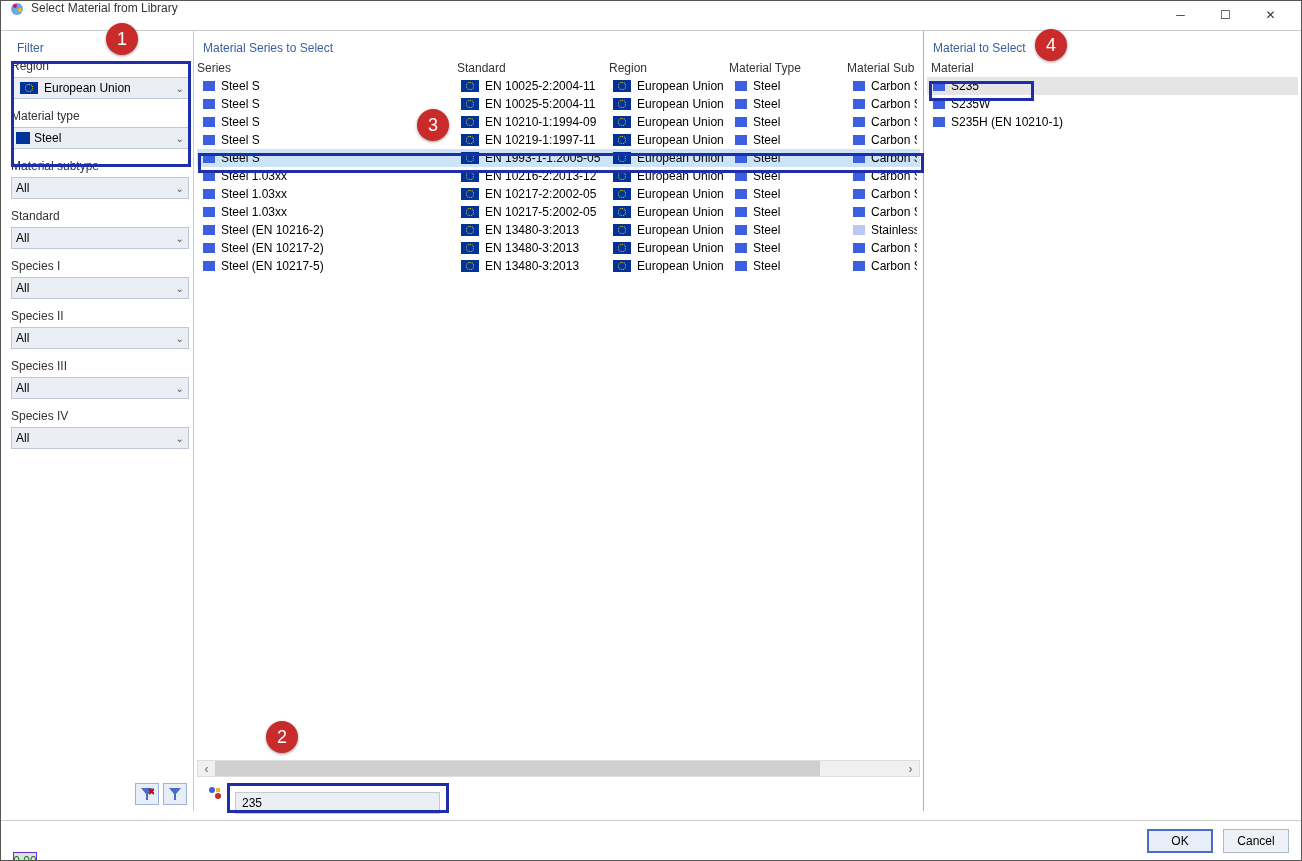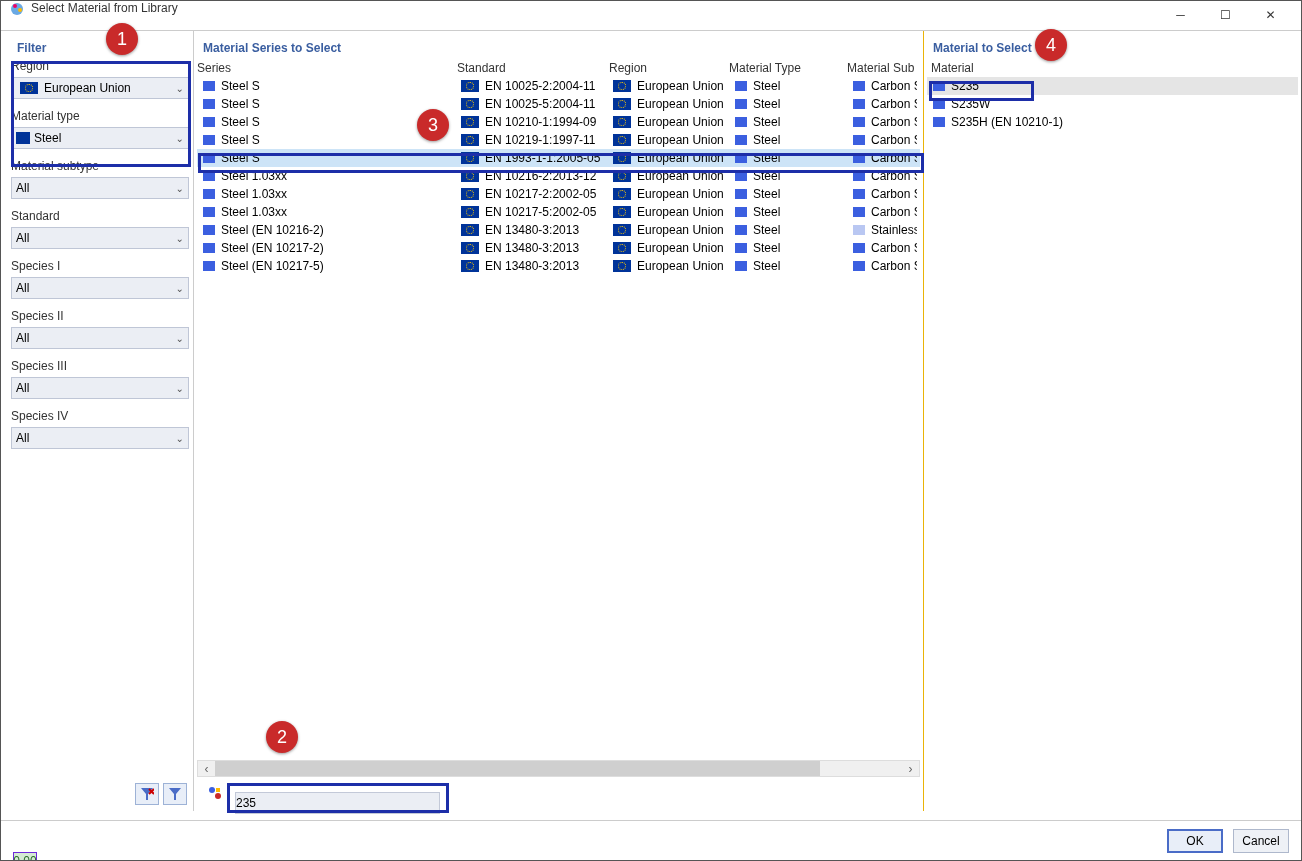--- a/index.html
+++ b/index.html
@@ -3,21 +3,21 @@
 <meta charset="utf-8">
 <style>
 * { margin:0; padding:0; box-sizing:border-box; font-family:"Segoe UI",Tahoma,sans-serif; font-size:12px; }
 body { background:#fff; width:1302px; height:861px; position:relative; border:1px solid #555; }
 .titlebar { height:30px; display:flex; align-items:flex-start; padding:0 8px; border-bottom:1px solid #ccc; background:#fff; }
 .titlebar .icon { width:16px; height:16px; margin-right:6px; display:inline-flex; align-items:center; justify-content:center;}
 .titlebar .title { flex:1; color:#333; }
 .titlebar .winbtns { display:flex; }
 .titlebar .winbtn { width:45px; height:28px; display:flex; align-items:center; justify-content:center; color:#333; cursor:default; }
 .main { display:flex; height:780px; }
-.panel-header { font-weight:700; color:#3a5ea0; padding:4px 6px; font-size:12px; }
+.panel-header { font-weight:400; color:#3a5ea0; padding:4px 6px; font-size:12px; }
 .left { width:193px; border-right:1px solid #ccc; padding:6px 4px 6px 10px; position:relative; }
 .filter-group { margin-bottom:10px; }
 .filter-label { color:#333; margin-bottom:4px; display:block; }
 .combo { height:22px; background:#ebeef4; border:1px solid #bfc6d6; display:flex; align-items:center; padding:0 4px; position:relative; }
 .combo .swatch { width:14px; height:12px; background:#003399; margin-right:4px; display:inline-block; }
 .combo .euflag { width:18px; height:12px; background:#003399; margin-right:6px; display:inline-block; position:relative;}
 .combo .arrow { margin-left:auto; color:#555; font-size:10px; }
 .left-footer { position:absolute; bottom:6px; right:6px; display:flex; gap:4px; }
 .iconbtn { width:24px; height:22px; border:1px solid #9db2d6; background:#e8eef8; display:flex; align-items:center; justify-content:center; }
 .center { width:730px; border-right:1px solid #eab308; padding:6px 3px 6px 3px; display:flex; flex-direction:column; position:relative;}
@@ -34,30 +34,30 @@
 .c-series{width:260px;}
 .c-std{width:152px;}
 .c-reg{width:120px;}
 .c-mt{width:118px;}
 .c-sub{width:70px;}
 .hscroll { height:17px; background:#f0f0f0; border:1px solid #ddd; display:flex; align-items:center; margin-top:4px;}
 .hscroll .sbtn{width:17px;height:15px;display:flex;align-items:center;justify-content:center;color:#666;}
 .hscroll .track{flex:1;height:15px;position:relative;background:#f0f0f0;}
 .hscroll .thumb{position:absolute;left:0;top:0;height:15px;width:88%;background:#cfcfcf;}
 .center-footer { height:28px; display:flex; align-items:center; gap:8px; padding:3px 6px 0 6px; }
-.searchbox { flex:0 0 205px; height:22px; background:#ebeef4; border:1px solid #c3c9d8; padding:0 0; display:flex; align-items:center;margin-top:21px;}
+.searchbox { flex:0 0 205px; height:22px; background:#ebeef4; border:1px solid #c3c9d8; padding:0 6px; display:flex; align-items:center;margin-top:21px;}
 .right { flex:1; padding:6px 3px; }
 .right .tr{height:18px;}
 .right .sel-row{background:#e5e5e5;}
 .callout { position:absolute; width:32px; height:32px; background:#c92a2a; color:#fff; border-radius:50%; display:flex; align-items:center; justify-content:center; font-size:18px; font-weight:400; box-shadow:0 1px 3px rgba(0,0,0,.4); z-index:50;}
 .highlight-box{position:absolute;border:3px solid #1d2ea8;z-index:40;pointer-events:none;}
 .footer { position:absolute; bottom:0; left:0; right:0; height:40px; border-top:1px solid #ccc; display:flex; align-items:center; padding:0 12px; background:#fff;}
 .footer .left-ico{width:24px;height:18px;background:#d4e9d4;border:1px solid #6d28d9;display:flex;align-items:center;justify-content:center;font-size:12px;color:#2a6b2a;margin-top:40px;}
 .footer .btns{margin-left:auto;display:flex;gap:10px;}
-.footer button{width:56px;height:24px;background:#eef1f6;border:1px solid #aeb8cc;}
+.footer button{width:66px;height:24px;background:#eef1f6;border:1px solid #aeb8cc;}
 .footer button.ok{border:2px solid #4a6cc7;background:#e8eef8;}
 </style>
 </head>
 <body>
 
 <div class="titlebar">
   <span class="icon">
     <svg width="16" height="16">
         <circle cx="8" cy="8" r="6" fill="#6aa9e4"></circle>
         <circle cx="6" cy="5" r="2" fill="#e06"></circle>

